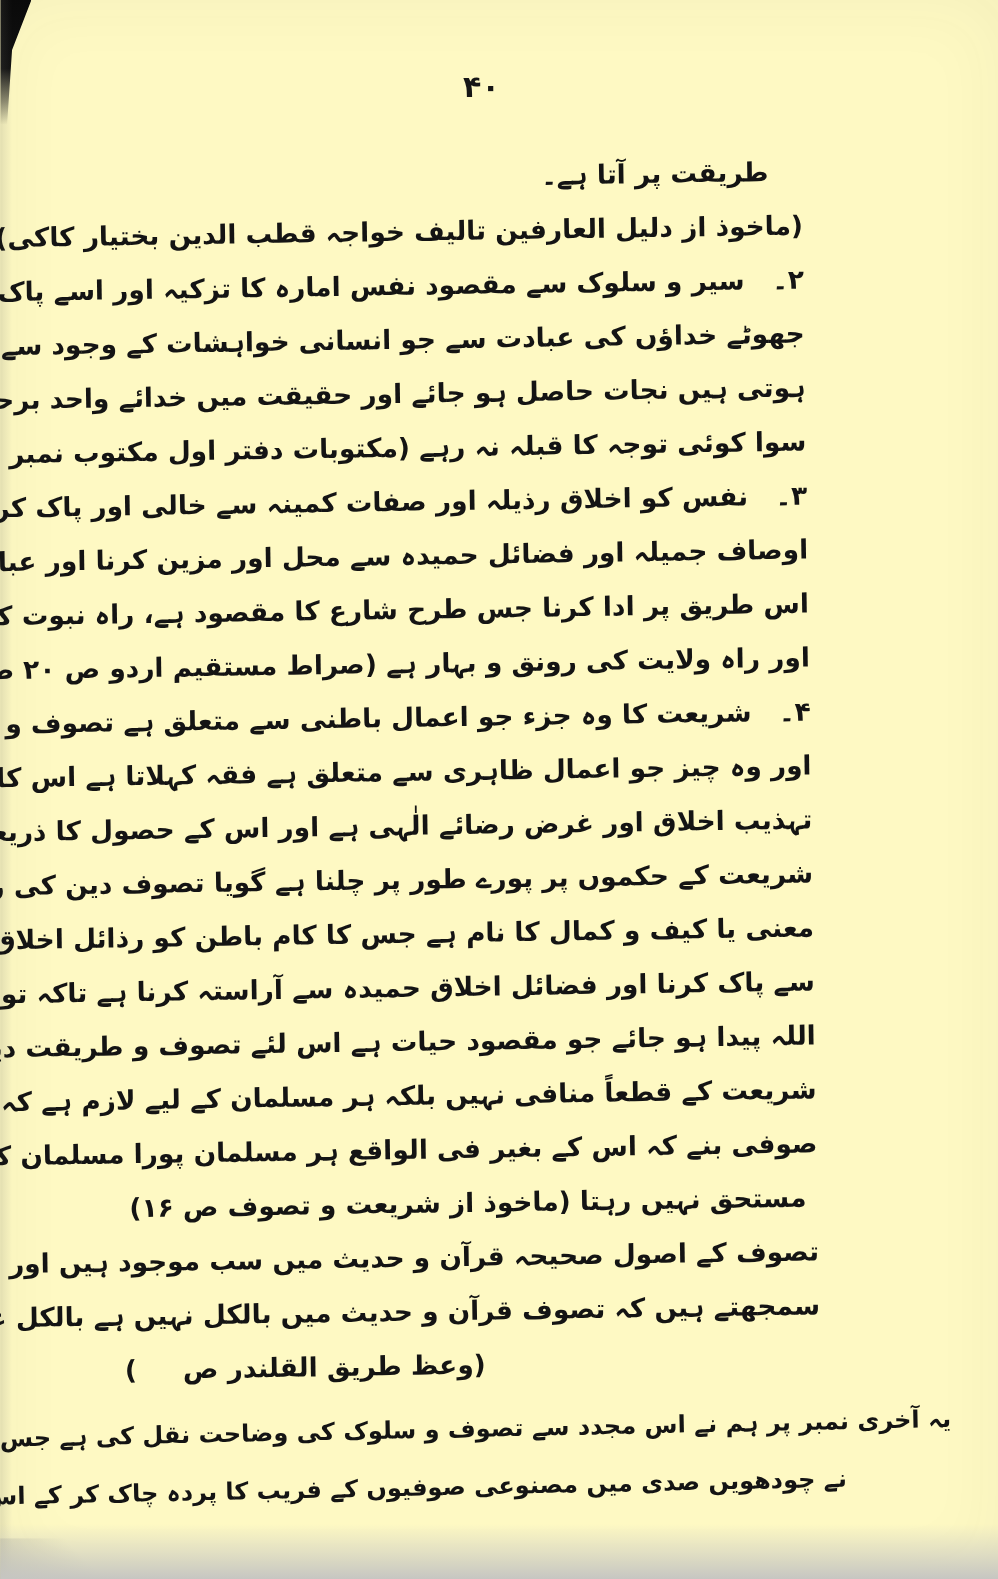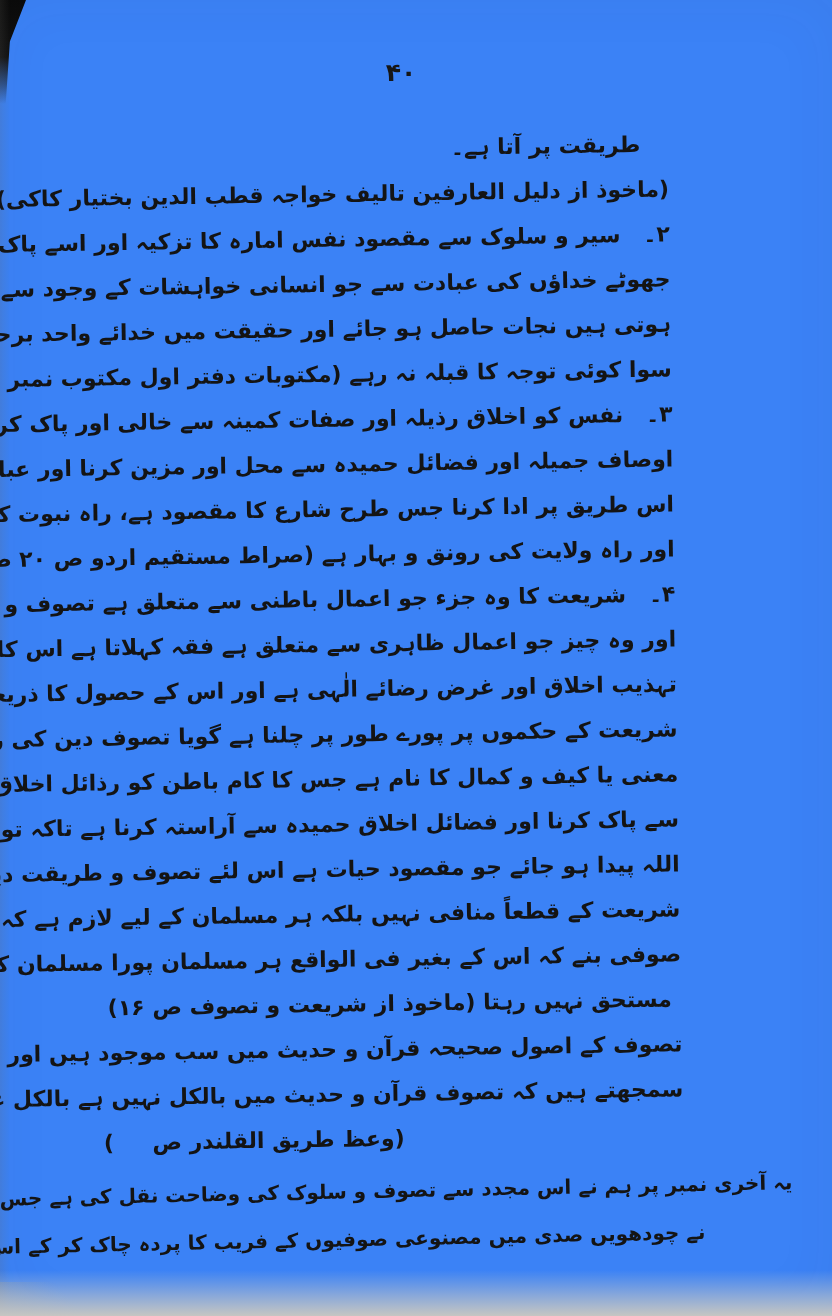--- a/index.html
+++ b/index.html
@@ -4,21 +4,21 @@
 <style>
   html,body{margin:0;padding:0;}
   body{
     width:832px;height:1316px;
     background:#efefed;
     font-family:"DejaVu Sans",sans-serif;
     overflow:hidden;
   }
   #screenshot{
     position:relative;width:832px;height:1316px;
-    background:#3b82f6;
+    background:#fef9c3;
     box-shadow:inset 0 0 60px rgba(60,60,55,0.05);
     overflow:hidden;
   }
   
   .artifact-top-left{
     position:absolute;left:0;top:0;width:26px;height:104px;
     background:linear-gradient(180deg,#0a0a0a 0%,#111 55%,rgba(20,20,20,.45) 82%,rgba(20,20,20,0) 100%);
     clip-path:polygon(0 0,100% 0,38% 40%,22% 100%,0 100%);
   }
   .artifact-left-shade{

